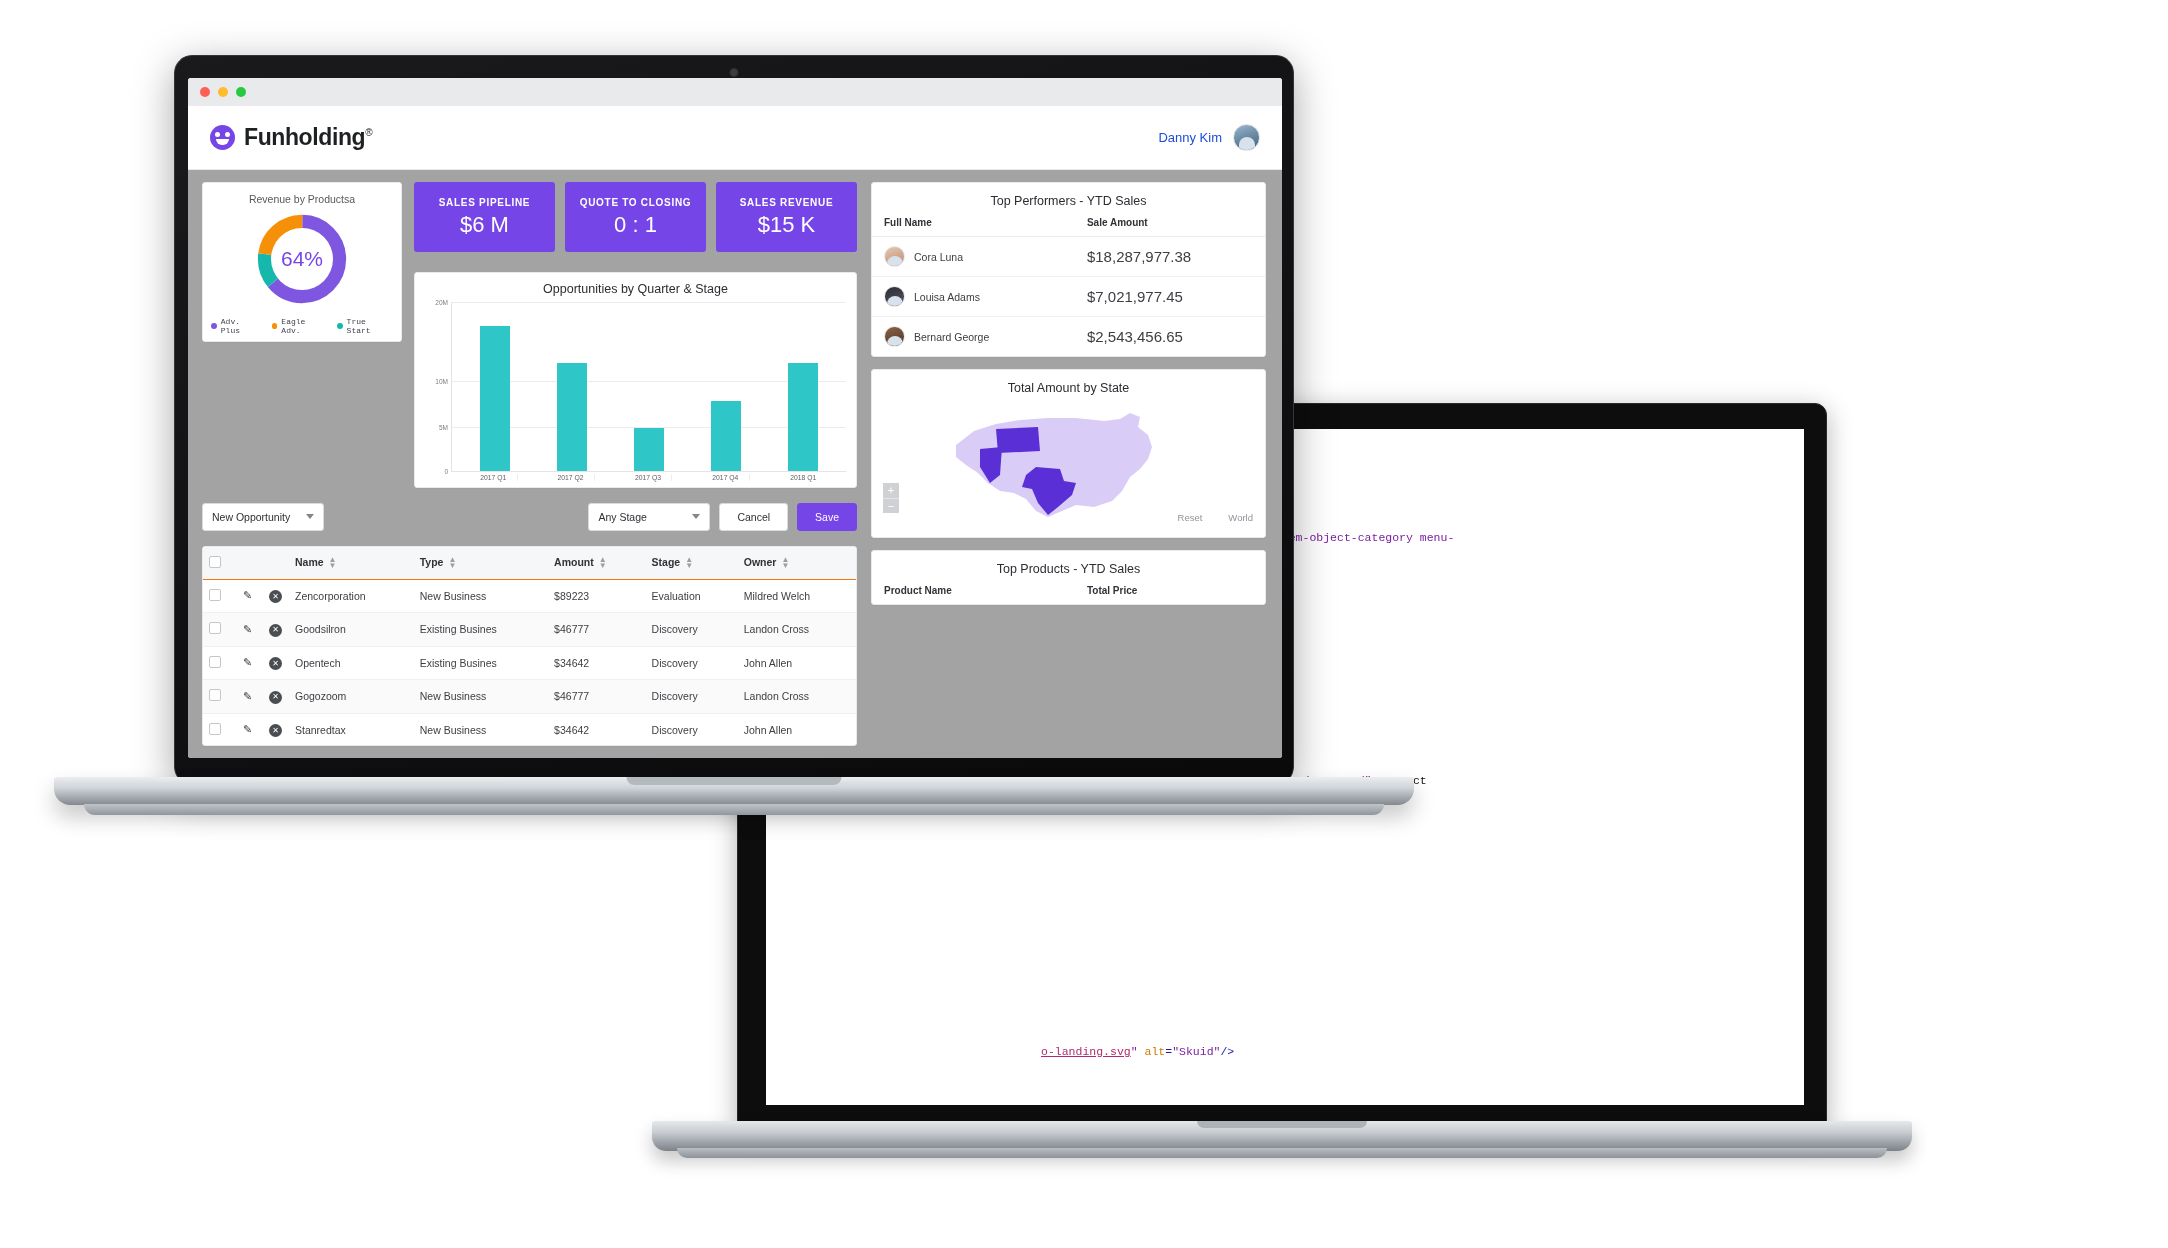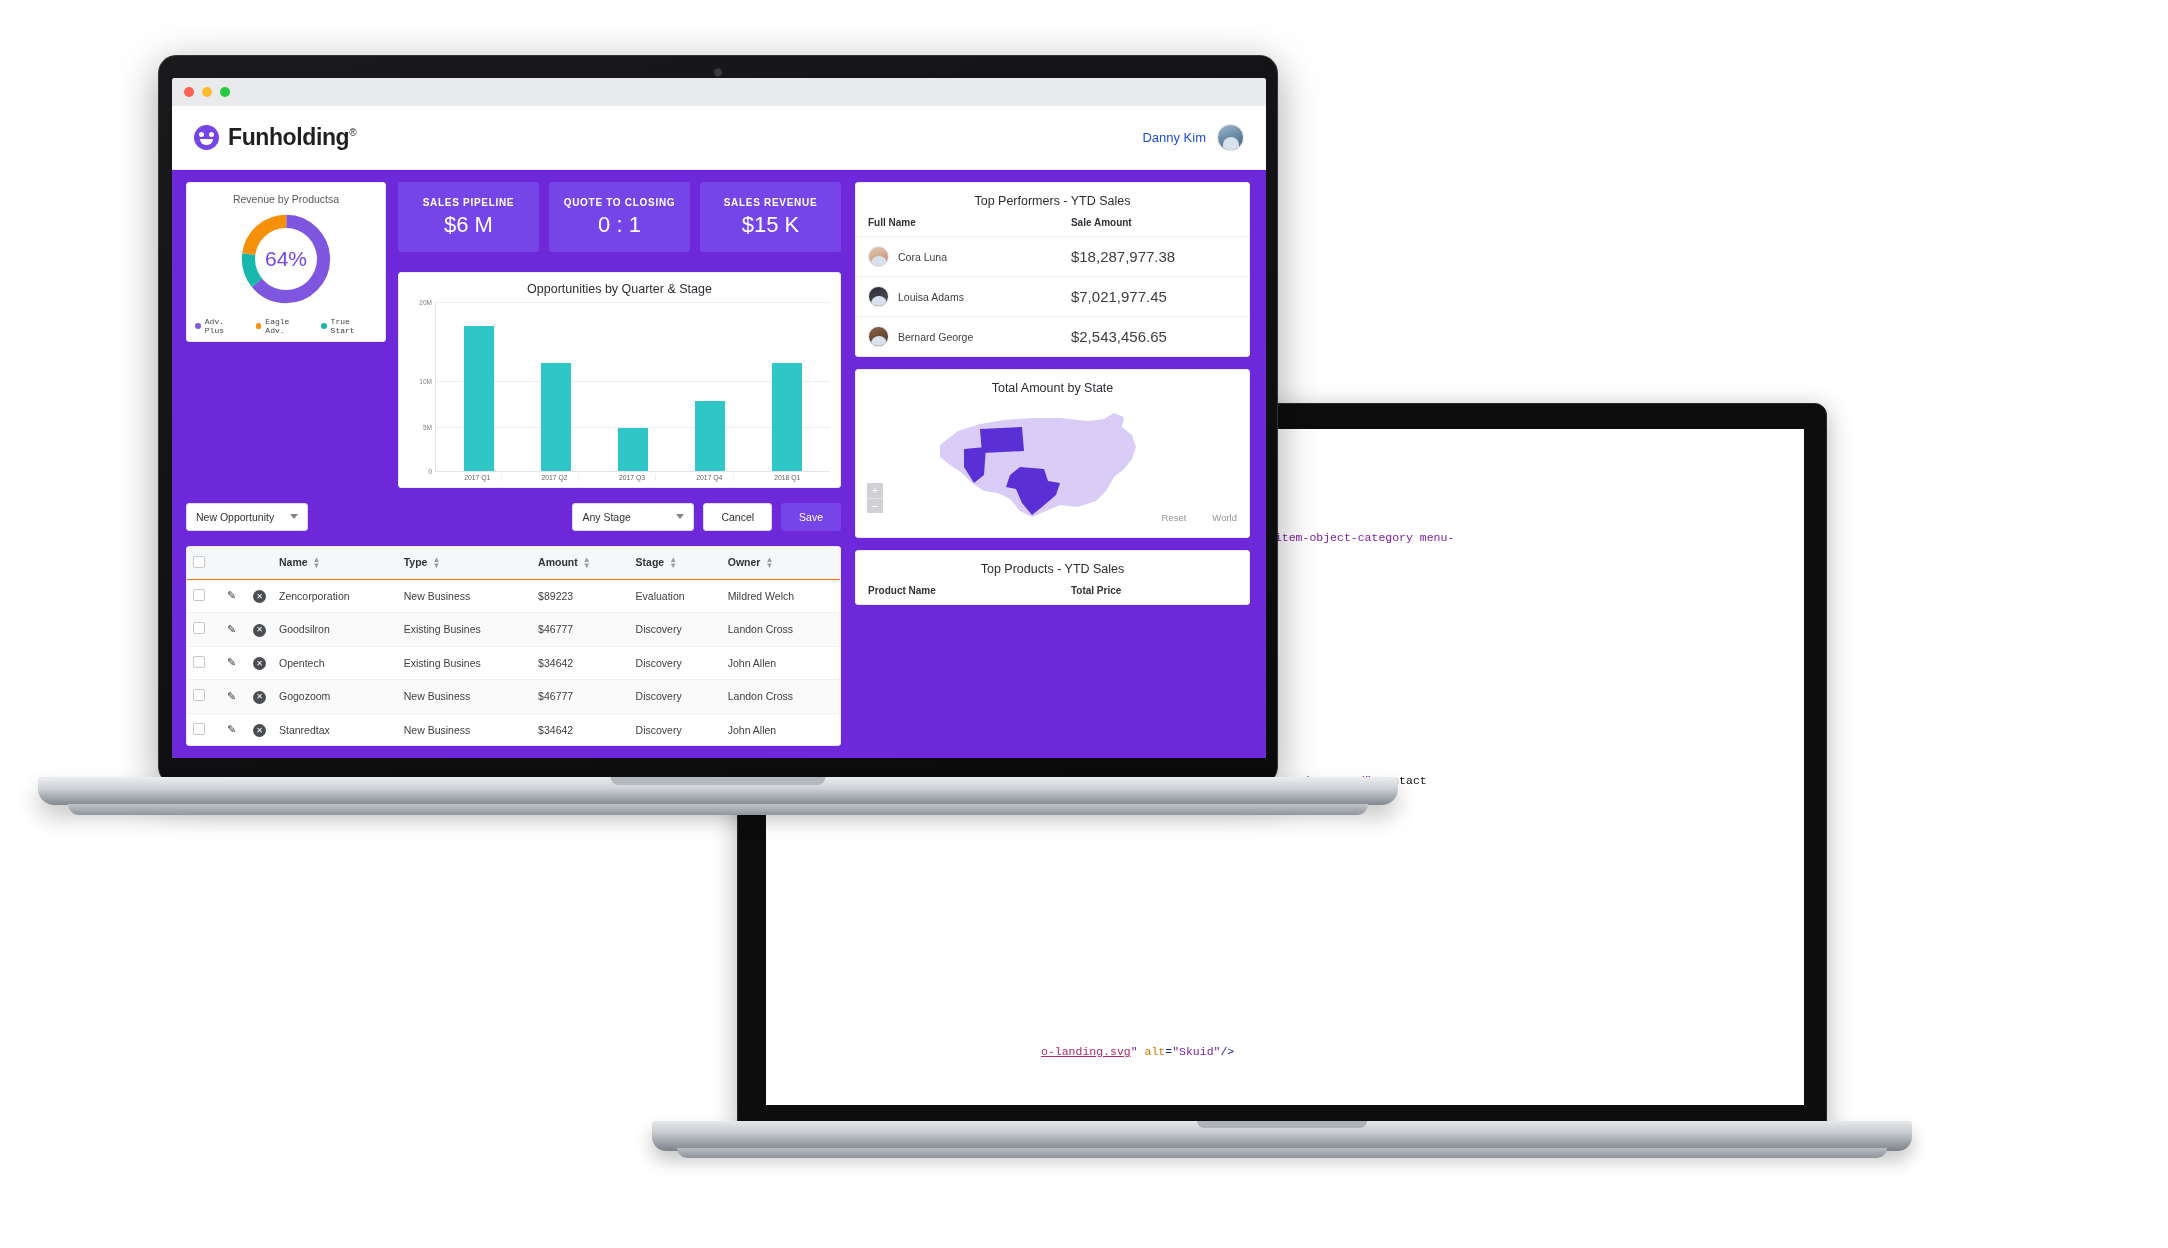--- a/index.html
+++ b/index.html
@@ -51,21 +51,21 @@
   .code-block.wide{ font-size:11.5px; line-height:2.35; padding-left:150px; }
   .code-block.mid { font-size:11.5px; line-height:2.1; padding-left:275px; }
   .tk-tag   { color:#1a1aa6; }
   .tk-attr2 { color:#cc7a00; }
   .tk-str   { color:#7a1fa2; }
   .tk-url   { color:#b02a6e; text-decoration:underline; }
   .tk-txt   { color:#111; }
   .code-sep { height:28px; }
 
   
-  #laptop1 { position:absolute; left:158px; top:55px; width:1130px; height:800px; }
+  #laptop1 { position:absolute; left:174px; top:55px; width:1130px; height:800px; }
   #laptop1 .lid {
     position:absolute; left:0; top:0; width:1120px; height:730px;
     background:linear-gradient(160deg,#1a1a1c 0%, #101012 60%, #0a0a0b 100%);
     border-radius:18px; padding:22px 13px 26px 13px;
     box-shadow:0 10px 40px rgba(0,0,0,.35);
     border:1px solid #34353a;
   }
   #laptop1 .cam {
     position:absolute; left:50%; top:12px; transform:translateX(-50%);
     width:9px; height:9px; border-radius:50%;
@@ -123,21 +123,21 @@
   .avatar::after{
     content:""; position:absolute; left:50%; top:48%; transform:translateX(-50%);
     width:16px; height:16px; border-radius:50% 50% 0 0; background:#d7e2ec;
   }
   .avatar.a1{ background:linear-gradient(160deg,#e7c9b2,#b98a6d); }
   .avatar.a2{ background:linear-gradient(160deg,#2c2c34,#565663); }
   .avatar.a3{ background:linear-gradient(160deg,#e8b9a0,#c3705f); }
   .avatar.a4{ background:linear-gradient(160deg,#8c6247,#4b3426); }
 
   
-  .app-body{ background:#6d28d9; padding:12px 14px; display:flex; gap:14px; height:588px; }
+  .app-body{ background:#a3a3a3; padding:12px 14px; display:flex; gap:14px; height:588px; }
   .col-left{ width:655px; display:flex; flex-direction:column; gap:12px; }
   .col-right{ width:395px; display:flex; flex-direction:column; gap:12px; }
 
   .card{ background:#fff; border:1px solid #e9eaec; border-radius:3px; box-shadow:0 1px 1px rgba(0,0,0,.03); }
 
   .top-row{ display:flex; gap:12px; height:160px; }
   .donut-card{ width:200px; padding:10px 8px; display:flex; flex-direction:column; align-items:center; }
   .donut-title{ font-size:10.5px; color:#55585c; margin-bottom:5px; }
   .donut-wrap{ position:relative; width:98px; height:98px; }
   .donut-hole{

